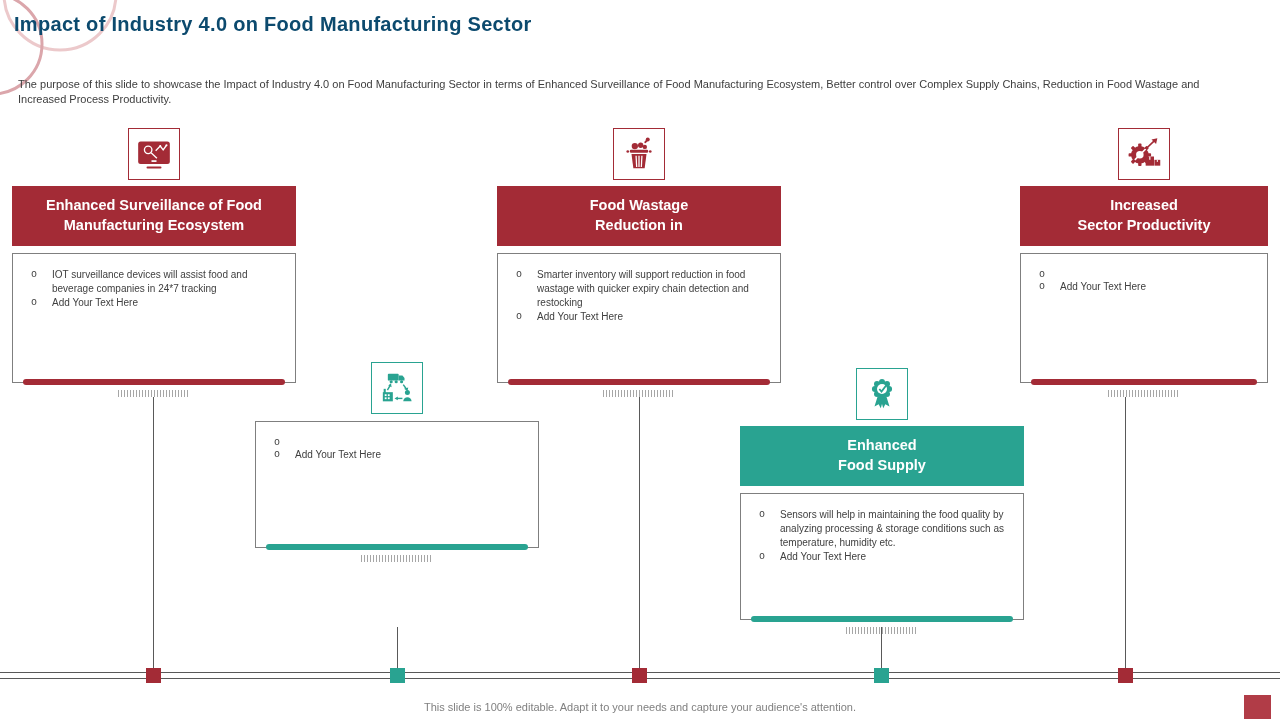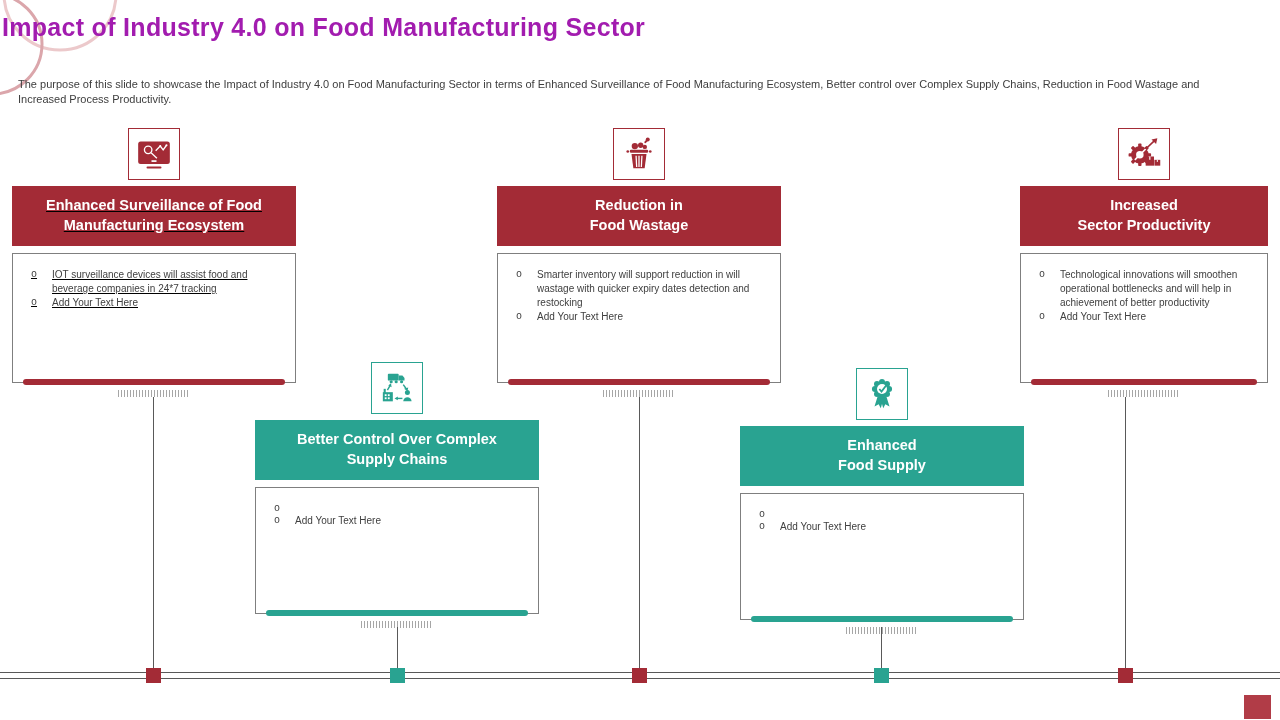--- a/index.html
+++ b/index.html
@@ -2,31 +2,31 @@
 <html><head>
 <meta charset="utf-8">
 <style>
   * { margin:0; padding:0; box-sizing:border-box; }
   body { background:#888; }
   .slide {
     position:relative; width:1280px; height:720px; background:#ffffff;
     font-family:"Liberation Sans", sans-serif; overflow:hidden; margin:0 auto;
   }
   .page-title {
-    position:absolute; left:2px; top:13px; font-size:25px; font-weight:bold;
-    color:#a21caf; letter-spacing:0.3px;
+    position:absolute; left:14px; top:13px; font-size:20px; font-weight:bold;
+    color:#0c4a6e; letter-spacing:0.3px;
   }
   .page-desc {
     position:absolute; left:18px; top:57px; width:1230px; font-size:11px;
     line-height:1.4; color:#3d3d3d;margin-top:20px;
   }
   .rings { position:absolute; left:0; top:0; pointer-events:none; }
 
   .card { position:absolute; width:284px; }
-  .c0 { left:12px;  top:128px;text-decoration:underline; }
+  .c0 { left:12px;  top:128px; }
   .c2 { left:497px; top:128px; }
   .c4 { left:984px; top:128px;padding-left:36px; }
   .c1 { left:255px; top:362px; }
   .c3 { left:740px; top:368px; }
 
   .icon-box {
     width:52px; height:52px; margin:0 auto; background:#fff;
     display:flex; align-items:center; justify-content:center;
   }
   .red  .icon-box { border:1px solid #A32B36; }
@@ -153,27 +153,27 @@
           <circle cx="37.5" cy="21" r="1.6"></circle>
         </g>
         <g stroke="#ffffff" stroke-width="1.5">
           <line x1="20.5" y1="26" x2="21.2" y2="39.5"></line>
           <line x1="24" y1="26" x2="24" y2="39.5"></line>
           <line x1="27.5" y1="26" x2="26.8" y2="39.5"></line>
         </g>
       </svg>
     </div>
     <div class="card-header">
+      <span>Food Wastage</span>
       <span>Reduction in</span>
-      <span>Food Wastage</span>
-    </div>
-    <div class="card-body">
-      <div class="bullet">
-        <span class="marker">o</span>
-        <span class="btext">Smarter inventory will support reduction in will wastage with quicker expiry dates detection and restocking</span>
+    </div>
+    <div class="card-body">
+      <div class="bullet">
+        <span class="marker">o</span>
+        <span class="btext">Smarter inventory will support reduction in food wastage with quicker expiry chain detection and restocking</span>
       </div>
       <div class="bullet">
         <span class="marker">o</span>
         <span class="btext">Add Your Text Here</span>
       </div>
       <div class="underline"></div>
     </div>
     <div class="hatch"></div>
   </div>
 
@@ -203,21 +203,20 @@
         <line x1="40" y1="31" x2="40" y2="33.5" stroke="#ffffff" stroke-width="1.2"></line>
       </svg>
     </div>
     <div class="card-header">
       <span>Increased</span>
       <span>Sector Productivity</span>
     </div>
     <div class="card-body">
       <div class="bullet">
         <span class="marker">o</span>
-        <span class="btext">Technological innovations will smoothen operational bottlenecks and will help in achievement of better productivity</span>
       </div>
       <div class="bullet">
         <span class="marker">o</span>
         <span class="btext">Add Your Text Here</span>
       </div>
       <div class="underline"></div>
     </div>
     <div class="hatch"></div>
   </div>
 
@@ -245,24 +244,20 @@
           <line x1="12.5" y1="26.5" x2="16" y2="20.5"></line>
           <line x1="31.5" y1="20" x2="35.5" y2="25.5"></line>
           <line x1="30.5" y1="36.5" x2="23.5" y2="36.5"></line>
         </g>
         <g fill="#29A391">
           <polygon points="16.8,18.2 17.5,23 13.5,21"></polygon>
           <polygon points="36.6,27.6 32.5,25 37.5,23.5"></polygon>
           <polygon points="21,36.5 25,34.3 25,38.7"></polygon>
         </g>
       </svg>
-    </div>
-    <div class="card-header">
-      <span>Better Control Over Complex</span>
-      <span>Supply Chains</span>
     </div>
     <div class="card-body">
       <div class="bullet">
         <span class="marker">o</span>
       </div>
       <div class="bullet">
         <span class="marker">o</span>
         <span class="btext">Add Your Text Here</span>
       </div>
       <div class="underline"></div>
@@ -290,20 +285,21 @@
         <path d="M20.8 18 l2.6 3 l5.8-7.5" fill="none" stroke="#29A391" stroke-width="2.2"></path>
       </svg>
     </div>
     <div class="card-header">
       <span>Enhanced</span>
       <span>Food Supply</span>
     </div>
     <div class="card-body">
       <div class="bullet">
         <span class="marker">o</span>
+        <span class="btext">Sensors will help in maintaining the food quality by analyzing processing &amp; storage conditions such as temperature, humidity etc.</span>
       </div>
       <div class="bullet">
         <span class="marker">o</span>
         <span class="btext">Add Your Text Here</span>
       </div>
       <div class="underline"></div>
     </div>
     <div class="hatch"></div>
   </div>
 
@@ -313,15 +309,16 @@
   <div class="vline vl3"></div>
   <div class="vline vl4"></div>
 
   <div class="timeline"></div>
   <div class="tmarker red m0"></div>
   <div class="tmarker teal m1"></div>
   <div class="tmarker red m2"></div>
   <div class="tmarker teal m3"></div>
   <div class="tmarker red m4"></div>
 
+  <div class="footer-note">This slide is 100% editable. Adapt it to your needs and capture your audience's attention.</div>
   <div class="corner-square"></div>
 
 </div>
 
 </body></html>

